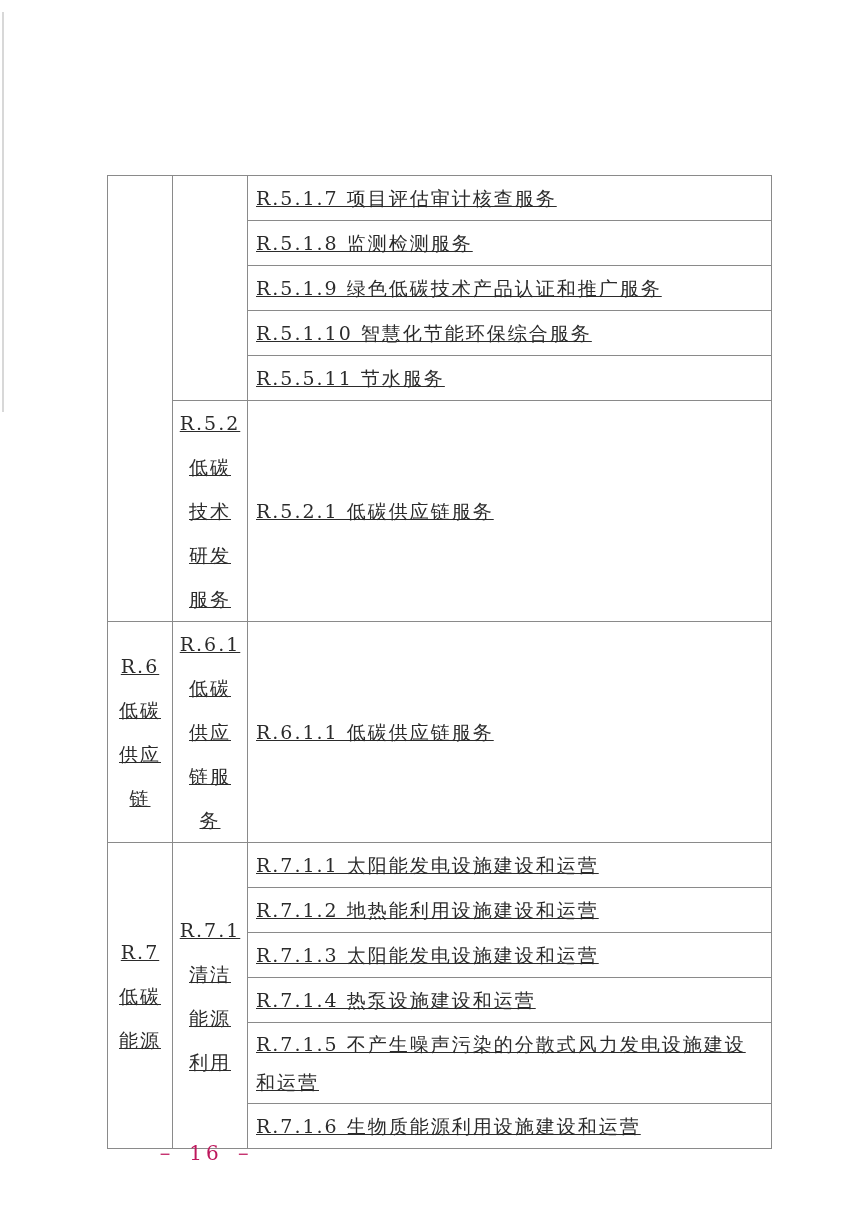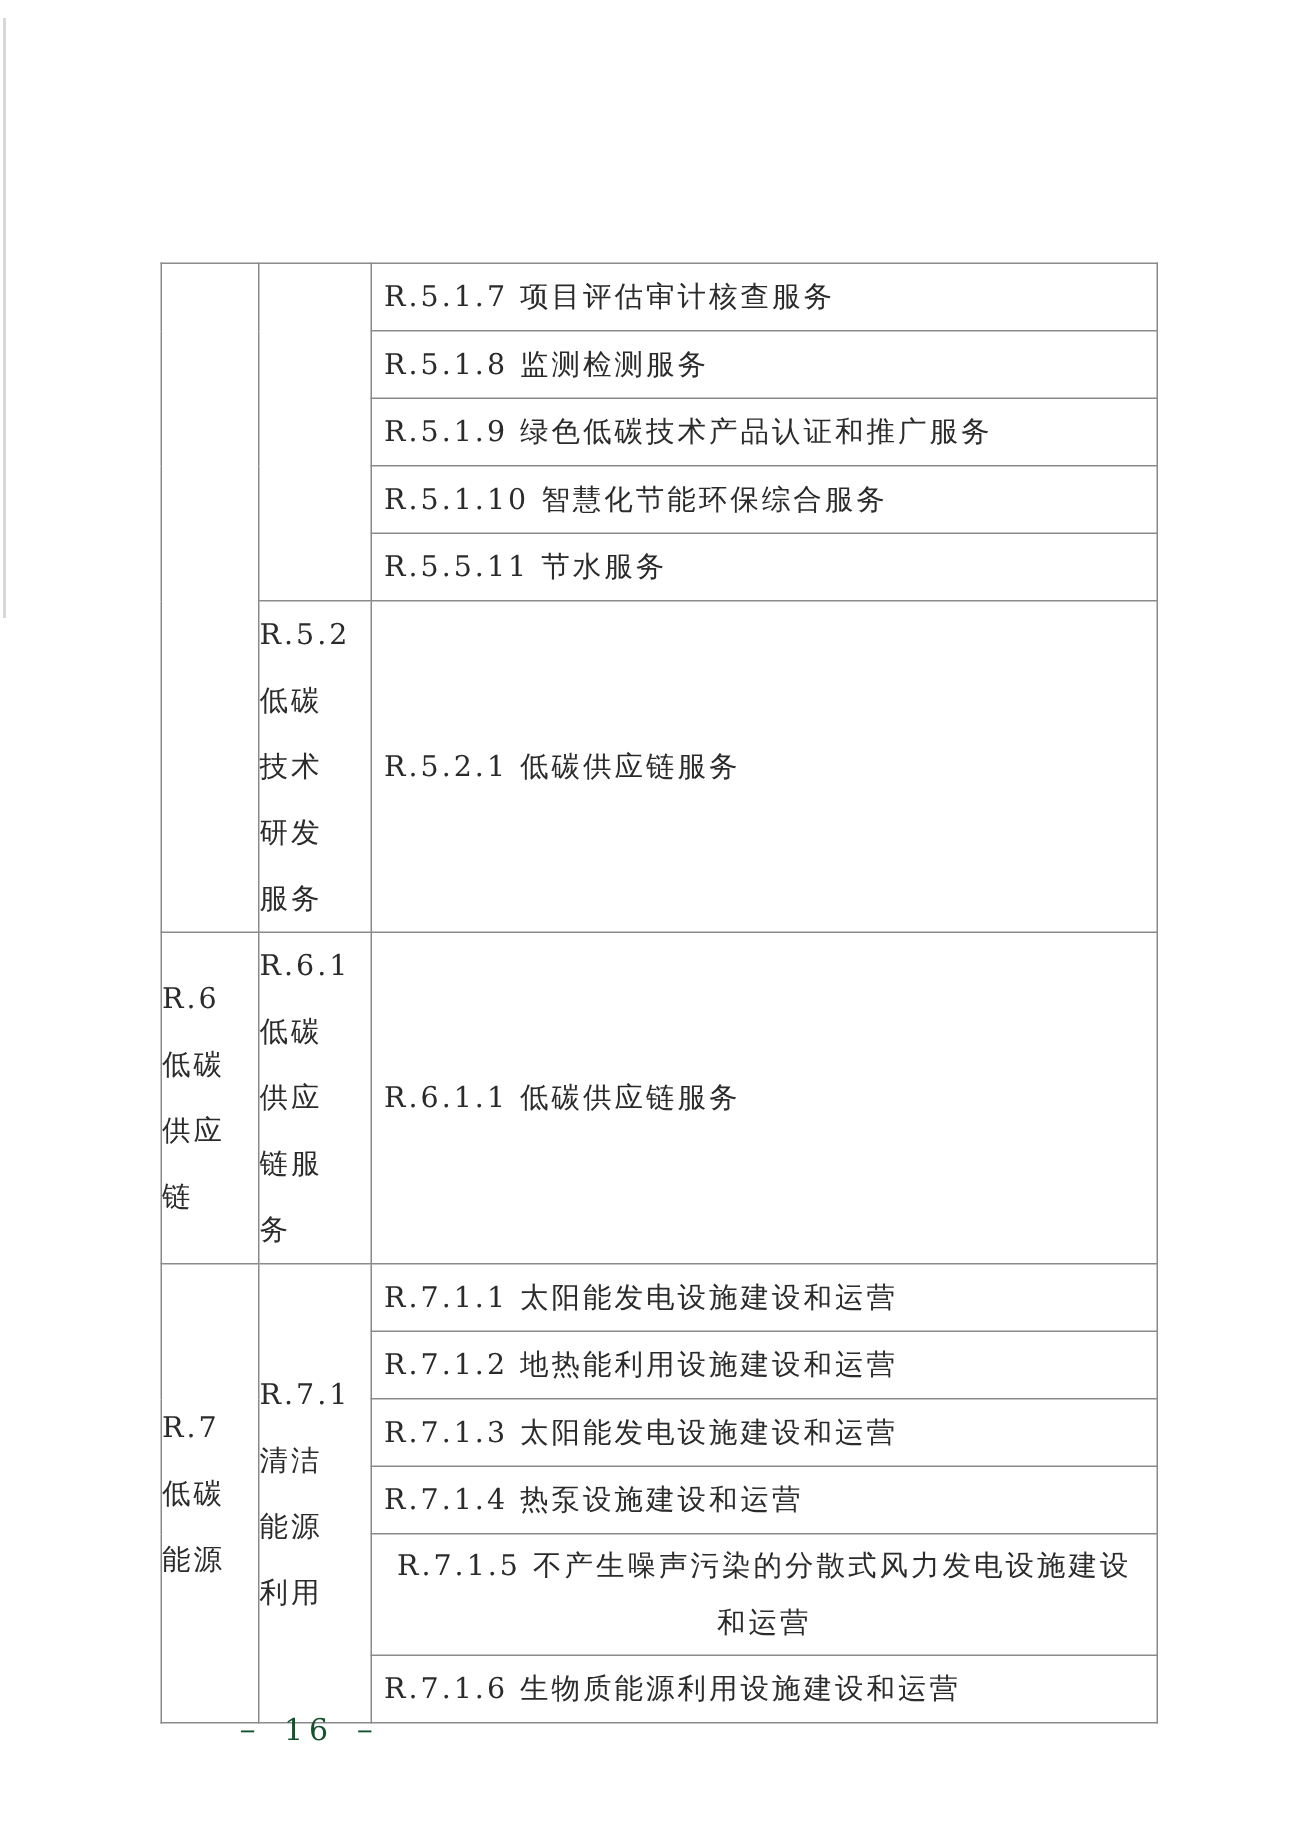--- a/index.html
+++ b/index.html
@@ -23,54 +23,55 @@
       height: 400px;
       background: #d8d8d8;
     }
     .page-table {
       position: absolute;
       left: 107px;
       top: 175px;
       width: 664px;
       border-collapse: collapse;
       table-layout: fixed;
+      text-decoration: underline;
     }
     .page-table td {
       border: 1.5px solid #8a8a8a;
       padding: 0;
       font-size: 19px;
       line-height: 44px;
       letter-spacing: 2px;
       vertical-align: middle;
     }
     .col1 { width: 65px; }
     .col2 { width: 75px; }
     .col3 { width: 524px; }
     .cat-cell {
+      text-align: center;
       line-height: 34px;
       letter-spacing: 1px;
     }
     .cat-cell span { display: block; }
     .item-cell {
       padding-left: 8px !important;
       padding-right: 8px !important;
     }
     .item-cell.multi {
       line-height: 38px;
       padding-top: 2px !important;
       padding-bottom: 2px !important;
-      text-align: center;
     }
     .row-h { height: 43px; }
     .page-number {
       position: absolute;
       left: 155px;
       top: 1140px;
       font-size: 20px;
-      color: #14532d;
+      color: #be185d;
       letter-spacing: 4px;
     }
   </style>
 </head>
 <body>
 
 <div class="scan-edge"></div>
 
 <table class="page-table">
   <colgroup>

